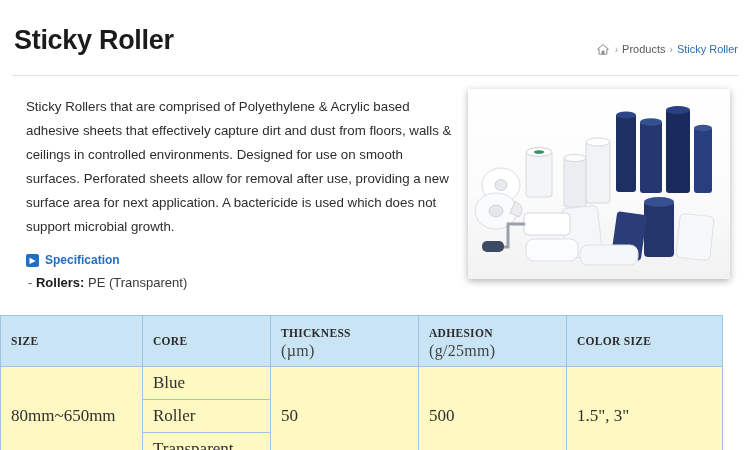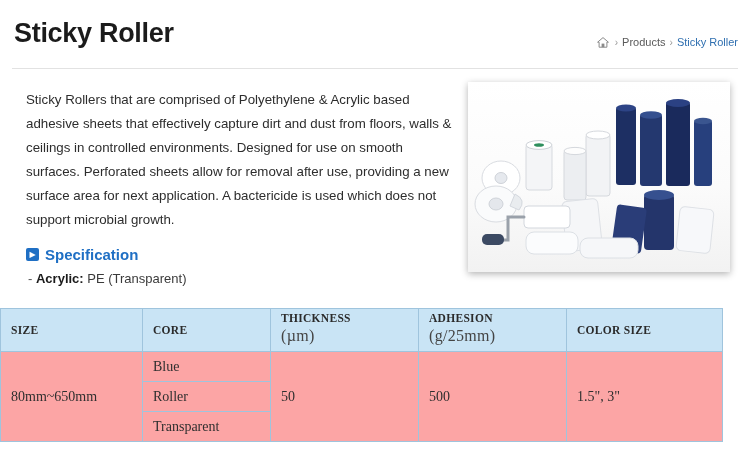--- a/index.html
+++ b/index.html
@@ -14,20 +14,21 @@
     position: relative;
     width: 750px; height: 450px;
     background: #fff;
   }
 
   
   .header {
     position: relative;
     padding: 16px 14px 6px 14px;
     height: 62px;
+    margin-top: 7px;
   }
   .page-title {
     font-size: 27px;
     font-weight: bold;
     color: #1b1b1b;
     letter-spacing: -0.3px;
     line-height: 34px;
     margin: 0;
   }
   .breadcrumb {
@@ -87,21 +88,21 @@
     background: #1f6fc4;
     color: #fff;
     font-size: 8px;
     line-height: 13px;
     text-align: center;
     display: inline-block;
   }
   .spec-title {
     color: #1f6fc4;
     font-weight: bold;
-    font-size: 15px;
+    font-size: 12px;
   }
   .material-line {
     font-size: 13px;
     color: #3a3a3a;
     margin-left: 2px;
   }
   .material-line .lbl { font-weight: bold; color: #1b1b1b; }
   .material-line .dash { color: #555; }
 
   
@@ -150,25 +151,25 @@
     font-family: "Liberation Serif", serif;
     letter-spacing: 0.3px;
   }
   table.spec thead th .unit {
     display: block;
     font-weight: normal;
     font-size: 16px;
     color: #444;
     margin-top: 3px;
   }
-  table.spec thead th.top-pad { vertical-align: top; padding-top: 3px; }
+  table.spec thead th.top-pad { vertical-align: top; padding-top: 11px; }
   table.spec tbody td {
-    background: #fca5a5;
+    background: #fef9c3;
     height: 30px;
-    font-size: 14px;
+    font-size: 17px;
     font-family: "Liberation Serif", serif;
     color: #2f2f2f;
   }
   .col-size   { width: 142px; }
   .col-color  { width: 128px; }
   .col-thick  { width: 148px; }
   .col-adhes  { width: 148px; }
   .col-core   { width: 156px; }
 </style>
 </head>
@@ -199,21 +200,21 @@
     <div class="desc-col">
       <p class="desc">Sticky Rollers that are comprised of Polyethylene &amp; Acrylic based adhesive sheets that effectively capture dirt and dust from floors, walls &amp; ceilings in controlled environments. Designed for use on smooth surfaces. Perforated sheets allow for removal after use, providing a new surface area for next application. A bactericide is used which does not support microbial growth.</p>
 
       <div class="spec-head">
         <span class="bullet-icon">▶</span>
         <span class="spec-title">Specification</span>
       </div>
 
       <div class="material-line">
         <span class="dash">-</span>
-        <span class="lbl">Acrylic:</span>
+        <span class="lbl">Rollers:</span>
         <span>PE (Transparent)</span>
       </div>
     </div>
 
     <div class="photo">
       <div class="bg"></div>
       <svg width="262" height="190" viewBox="0 0 262 190">
 
         <rect x="148" y="25" width="20" height="78" rx="3" fill="#1d2f63"></rect>
         <ellipse cx="158" cy="26" rx="10" ry="3.5" fill="#2d4486"></ellipse>

